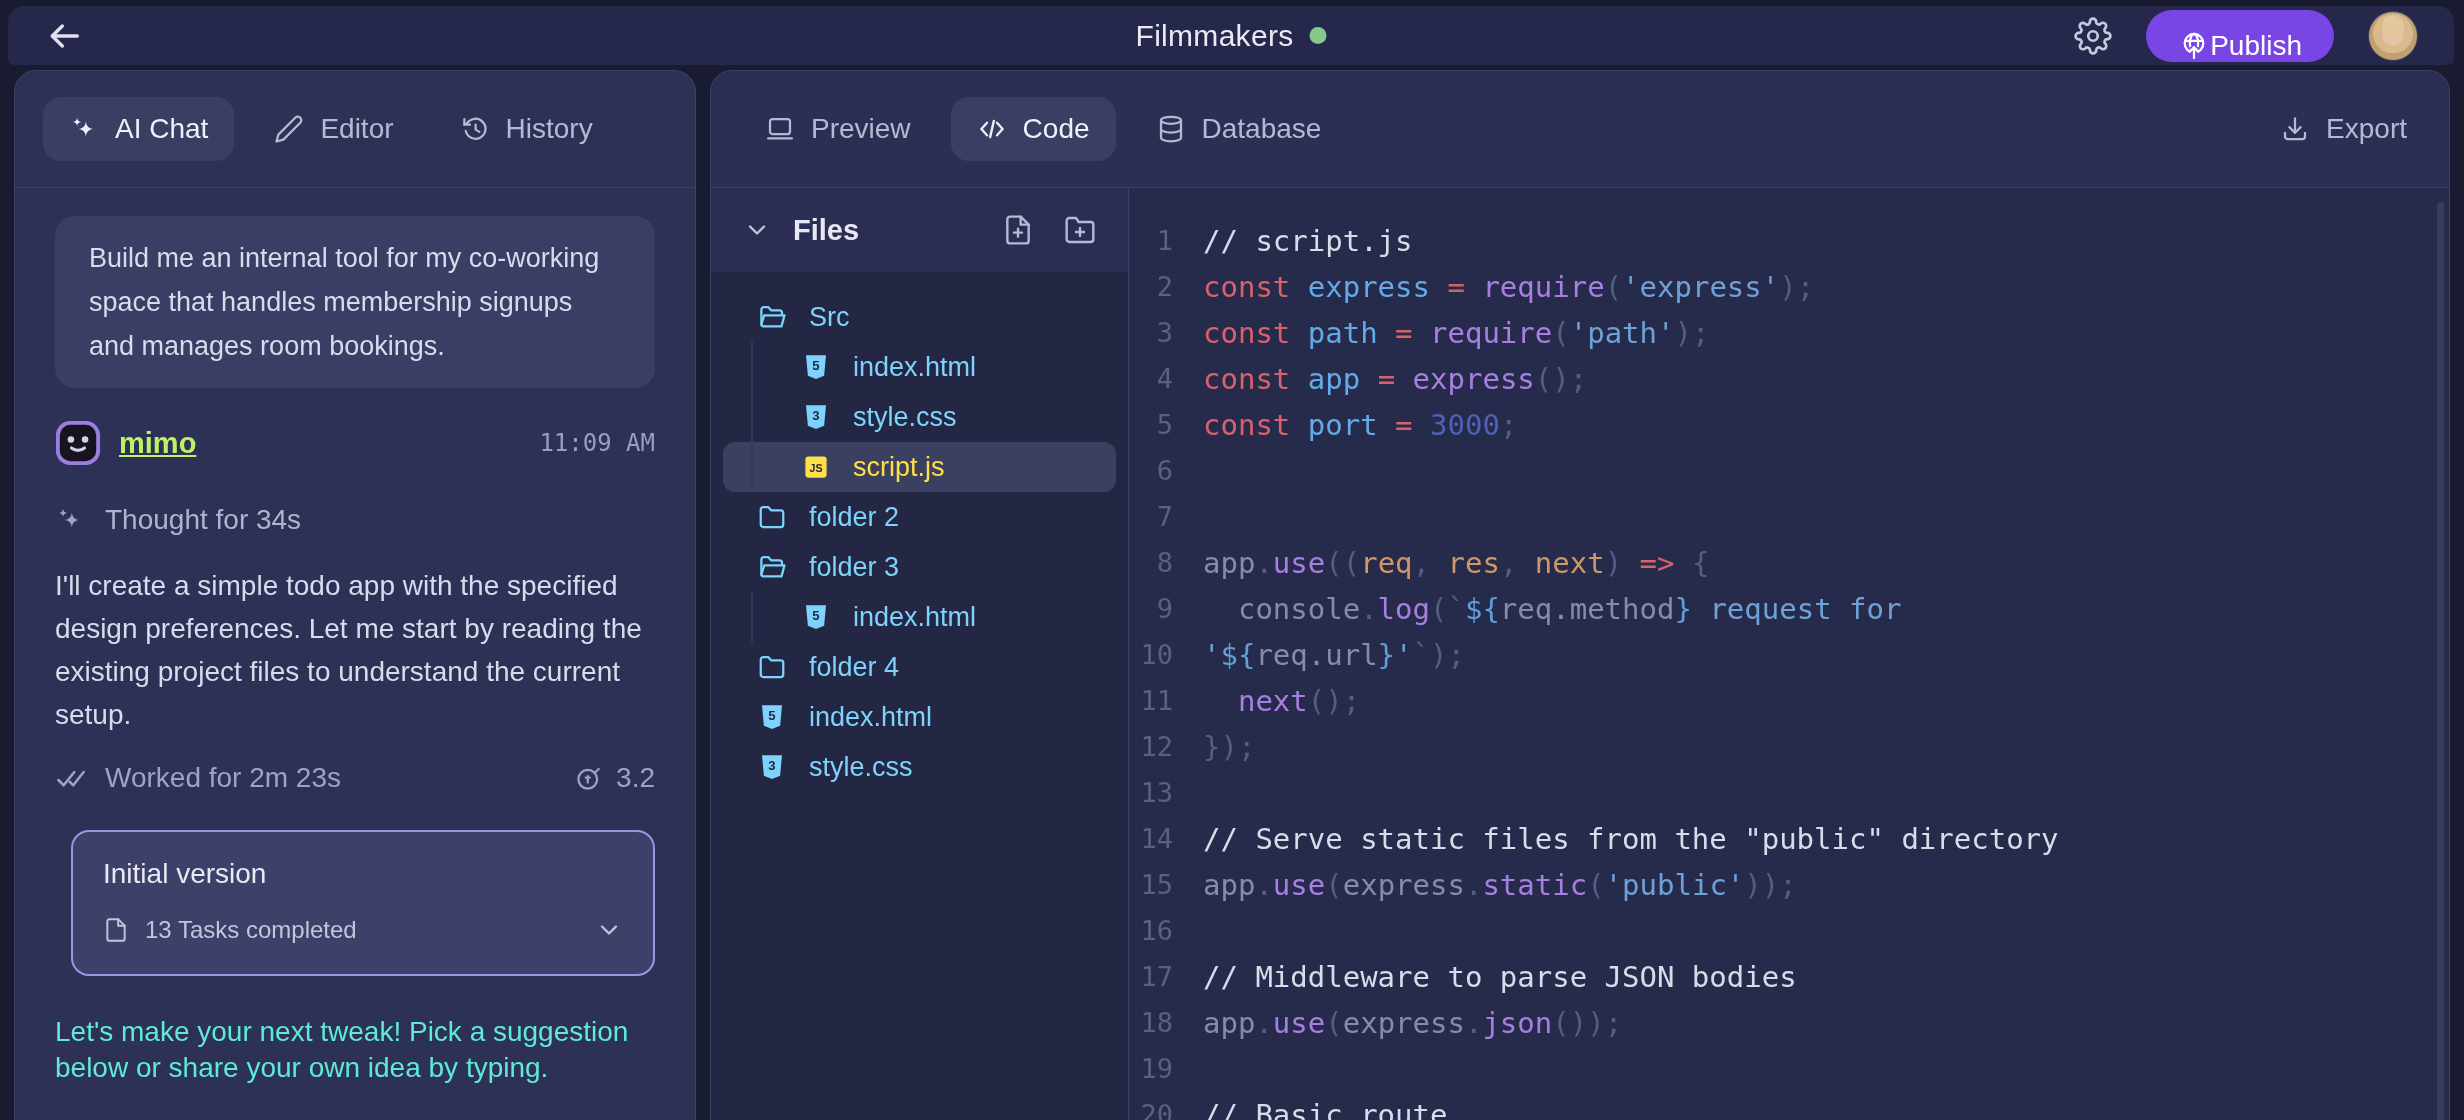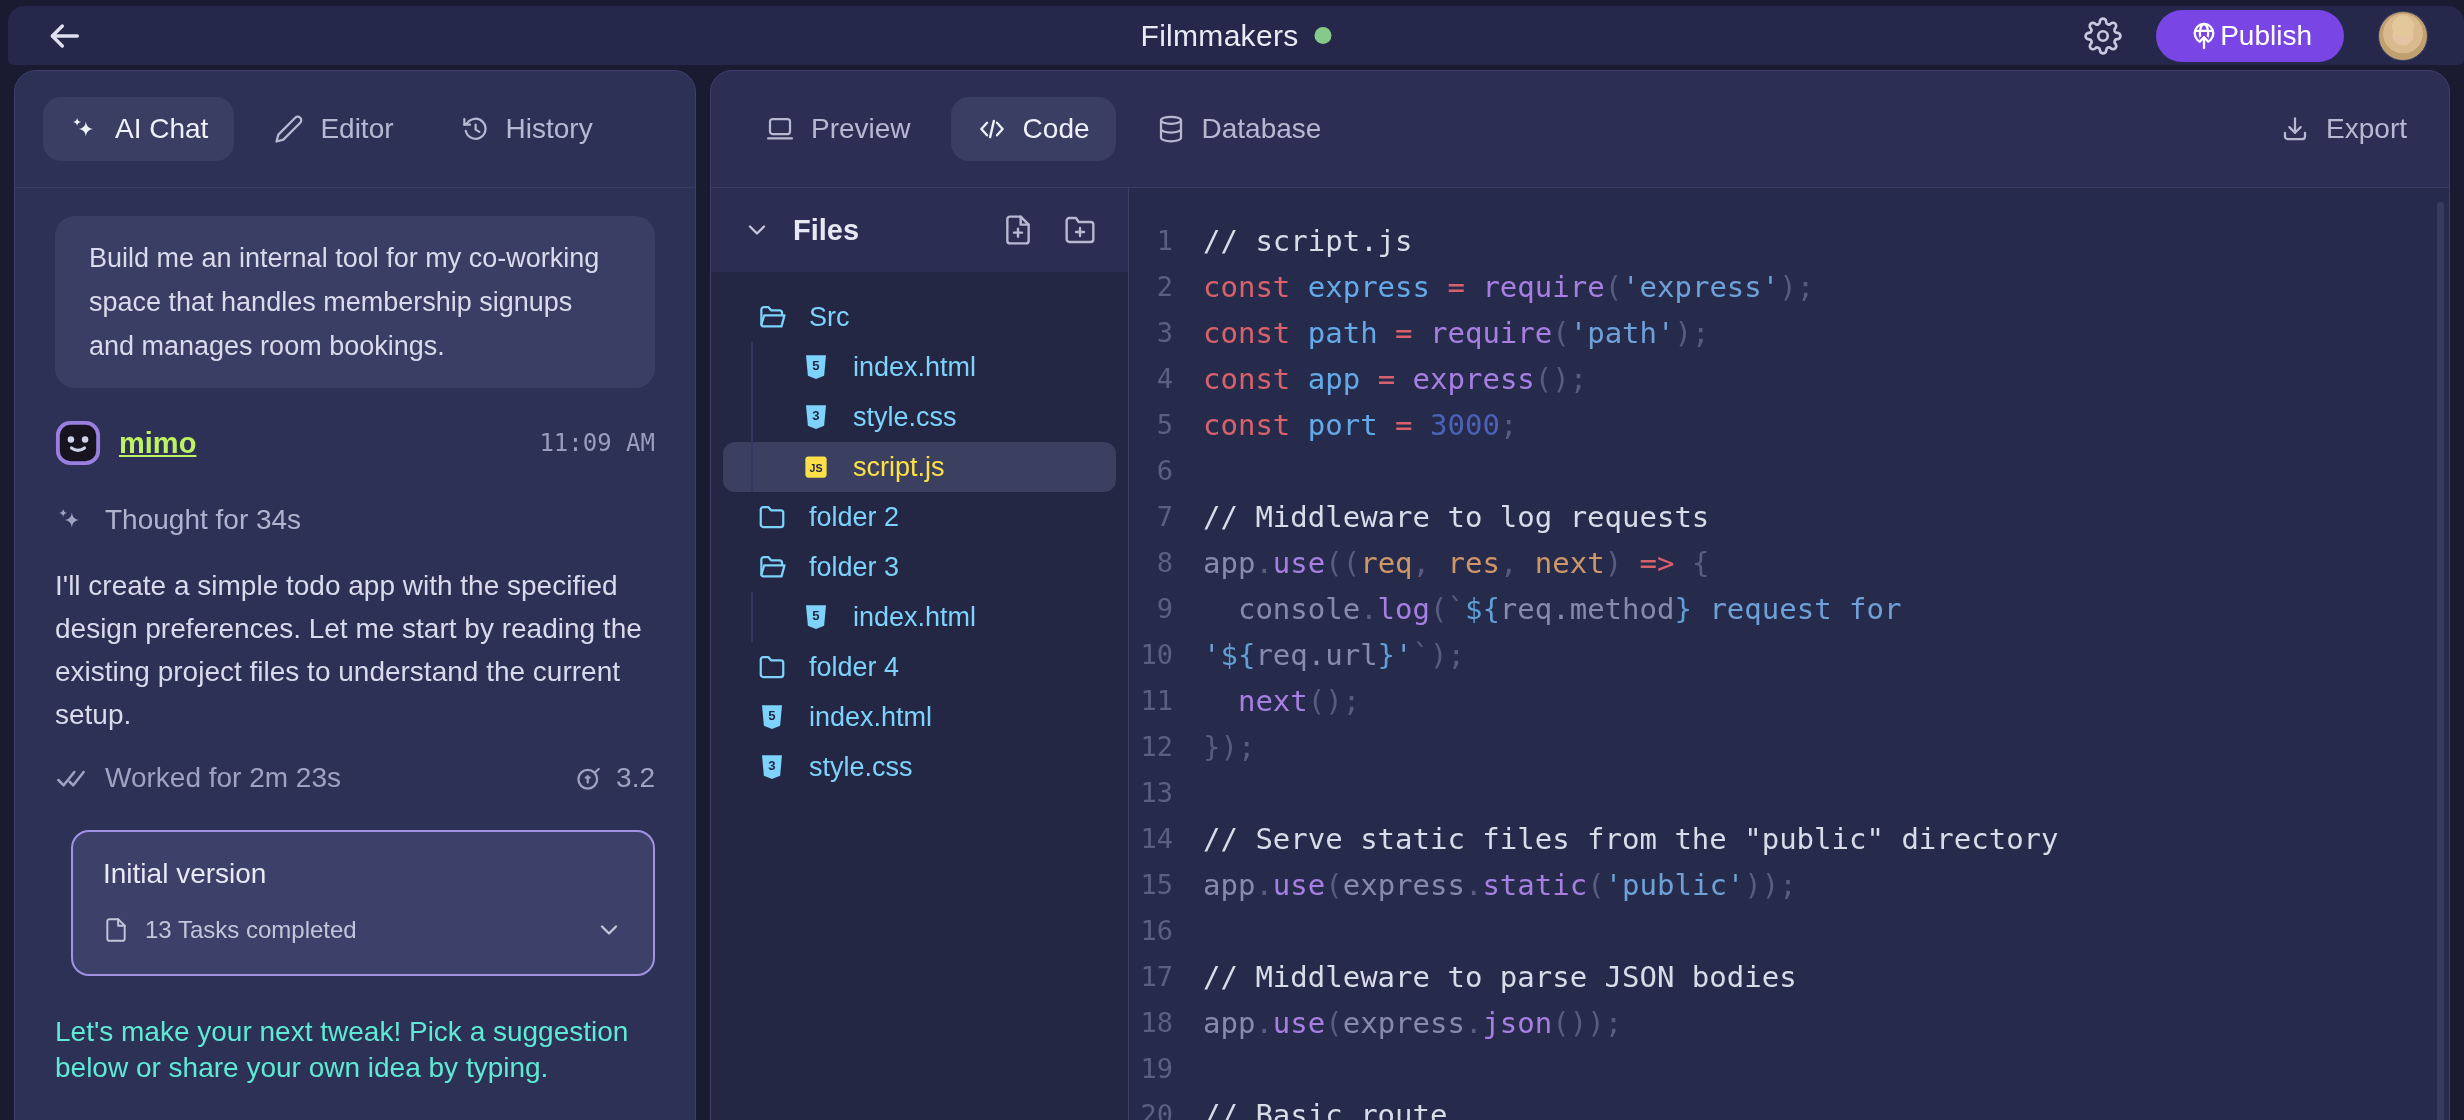--- a/index.html
+++ b/index.html
@@ -1,32 +1,32 @@
 <!DOCTYPE html>
 <html><head>
 <meta charset="utf-8">
 <style>
   * { margin:0; padding:0; box-sizing:border-box; }
   html,body { width:2464px; height:1120px; overflow:hidden; background:#191c30;
     font-family:"Liberation Sans","DejaVu Sans",sans-serif; }
   svg { display:block; }
 
   
-  .topbar { position:absolute; left:8px; right:0; top:6px; height:59px;
+  .topbar { position:absolute; left:8px; right:10px; top:6px; height:59px;
     background:#25284a; border-radius:16px 16px 6px 6px;
     display:flex; align-items:center; padding:0 36px; }
   .back { width:40px; height:40px; color:#dfe1ee; cursor:pointer; }
   .title-wrap { position:absolute; left:50%; transform:translateX(-50%);
     display:flex; align-items:center; gap:16px; }
   .title { font-size:30px; font-weight:500; color:#e9eaf4; letter-spacing:.3px; }
   .status-dot { width:17px; height:17px; border-radius:50%; background:#85c98b; }
   .topbar-right { margin-left:auto; display:flex; align-items:center; gap:34px; }
   .gear { width:38px; height:38px; color:#c7c9de; }
   .publish-btn { height:52px; border-radius:26px; background:#7a45e5; border:none;
-    display:flex; align-items:center; padding:0 32px; cursor:pointer; }
+    display:flex; align-items:flex-end; padding:0 32px; cursor:pointer; }
   .publish-btn span { color:#fff; font-size:28px; font-weight:500; }
   .avatar { width:50px; height:50px; border-radius:50%;
     background:
       radial-gradient(circle at 50% 30%, #e3c89c 0 26%, transparent 27%),
       radial-gradient(circle at 50% 48%, #e6c3a2 0 30%, transparent 31%),
       radial-gradient(circle at 50% 45%, #d9b98e 0 55%, #c1a070 56% 75%, #b5955f 76% 100%);
     border:1px solid #3c4066; }
 
   
   .panel { position:absolute; top:70px; bottom:-26px; border-radius:22px;
@@ -380,21 +380,20 @@
           <div class="code-line">
             <span class="ln">5</span>
             <span class="cl"><span class="tk-kw">const</span><span class="tk-pn"> </span><span class="tk-var">port</span><span class="tk-pn"> </span><span class="tk-kw">=</span><span class="tk-pn"> </span><span class="tk-num">3000</span><span class="tk-pn">;</span></span>
           </div>
           <div class="code-line">
             <span class="ln">6</span>
             <span class="cl"></span>
           </div>
           <div class="code-line">
             <span class="ln">7</span>
-            <span class="cl"><span class="tk-cm">// Middleware to log requests</span></span>
           </div>
           <div class="code-line">
             <span class="ln">8</span>
             <span class="cl"><span class="tk-id">app</span><span class="tk-pn">.</span><span class="tk-fn">use</span><span class="tk-pn">((</span><span class="tk-arg">req</span><span class="tk-pn">, </span><span class="tk-arg">res</span><span class="tk-pn">, </span><span class="tk-arg">next</span><span class="tk-pn">) </span><span class="tk-kw">=&gt;</span><span class="tk-pn"> {</span></span>
           </div>
           <div class="code-line">
             <span class="ln">9</span>
             <span class="cl"><span class="tk-pn">  </span><span class="tk-id">console</span><span class="tk-pn">.</span><span class="tk-fn">log</span><span class="tk-pn">(</span><span class="tk-pn">`</span><span class="tk-tpl">${</span><span class="tk-id">req.method</span><span class="tk-tpl">}</span><span class="tk-str"> request for</span></span>
           </div>
           <div class="code-line">

